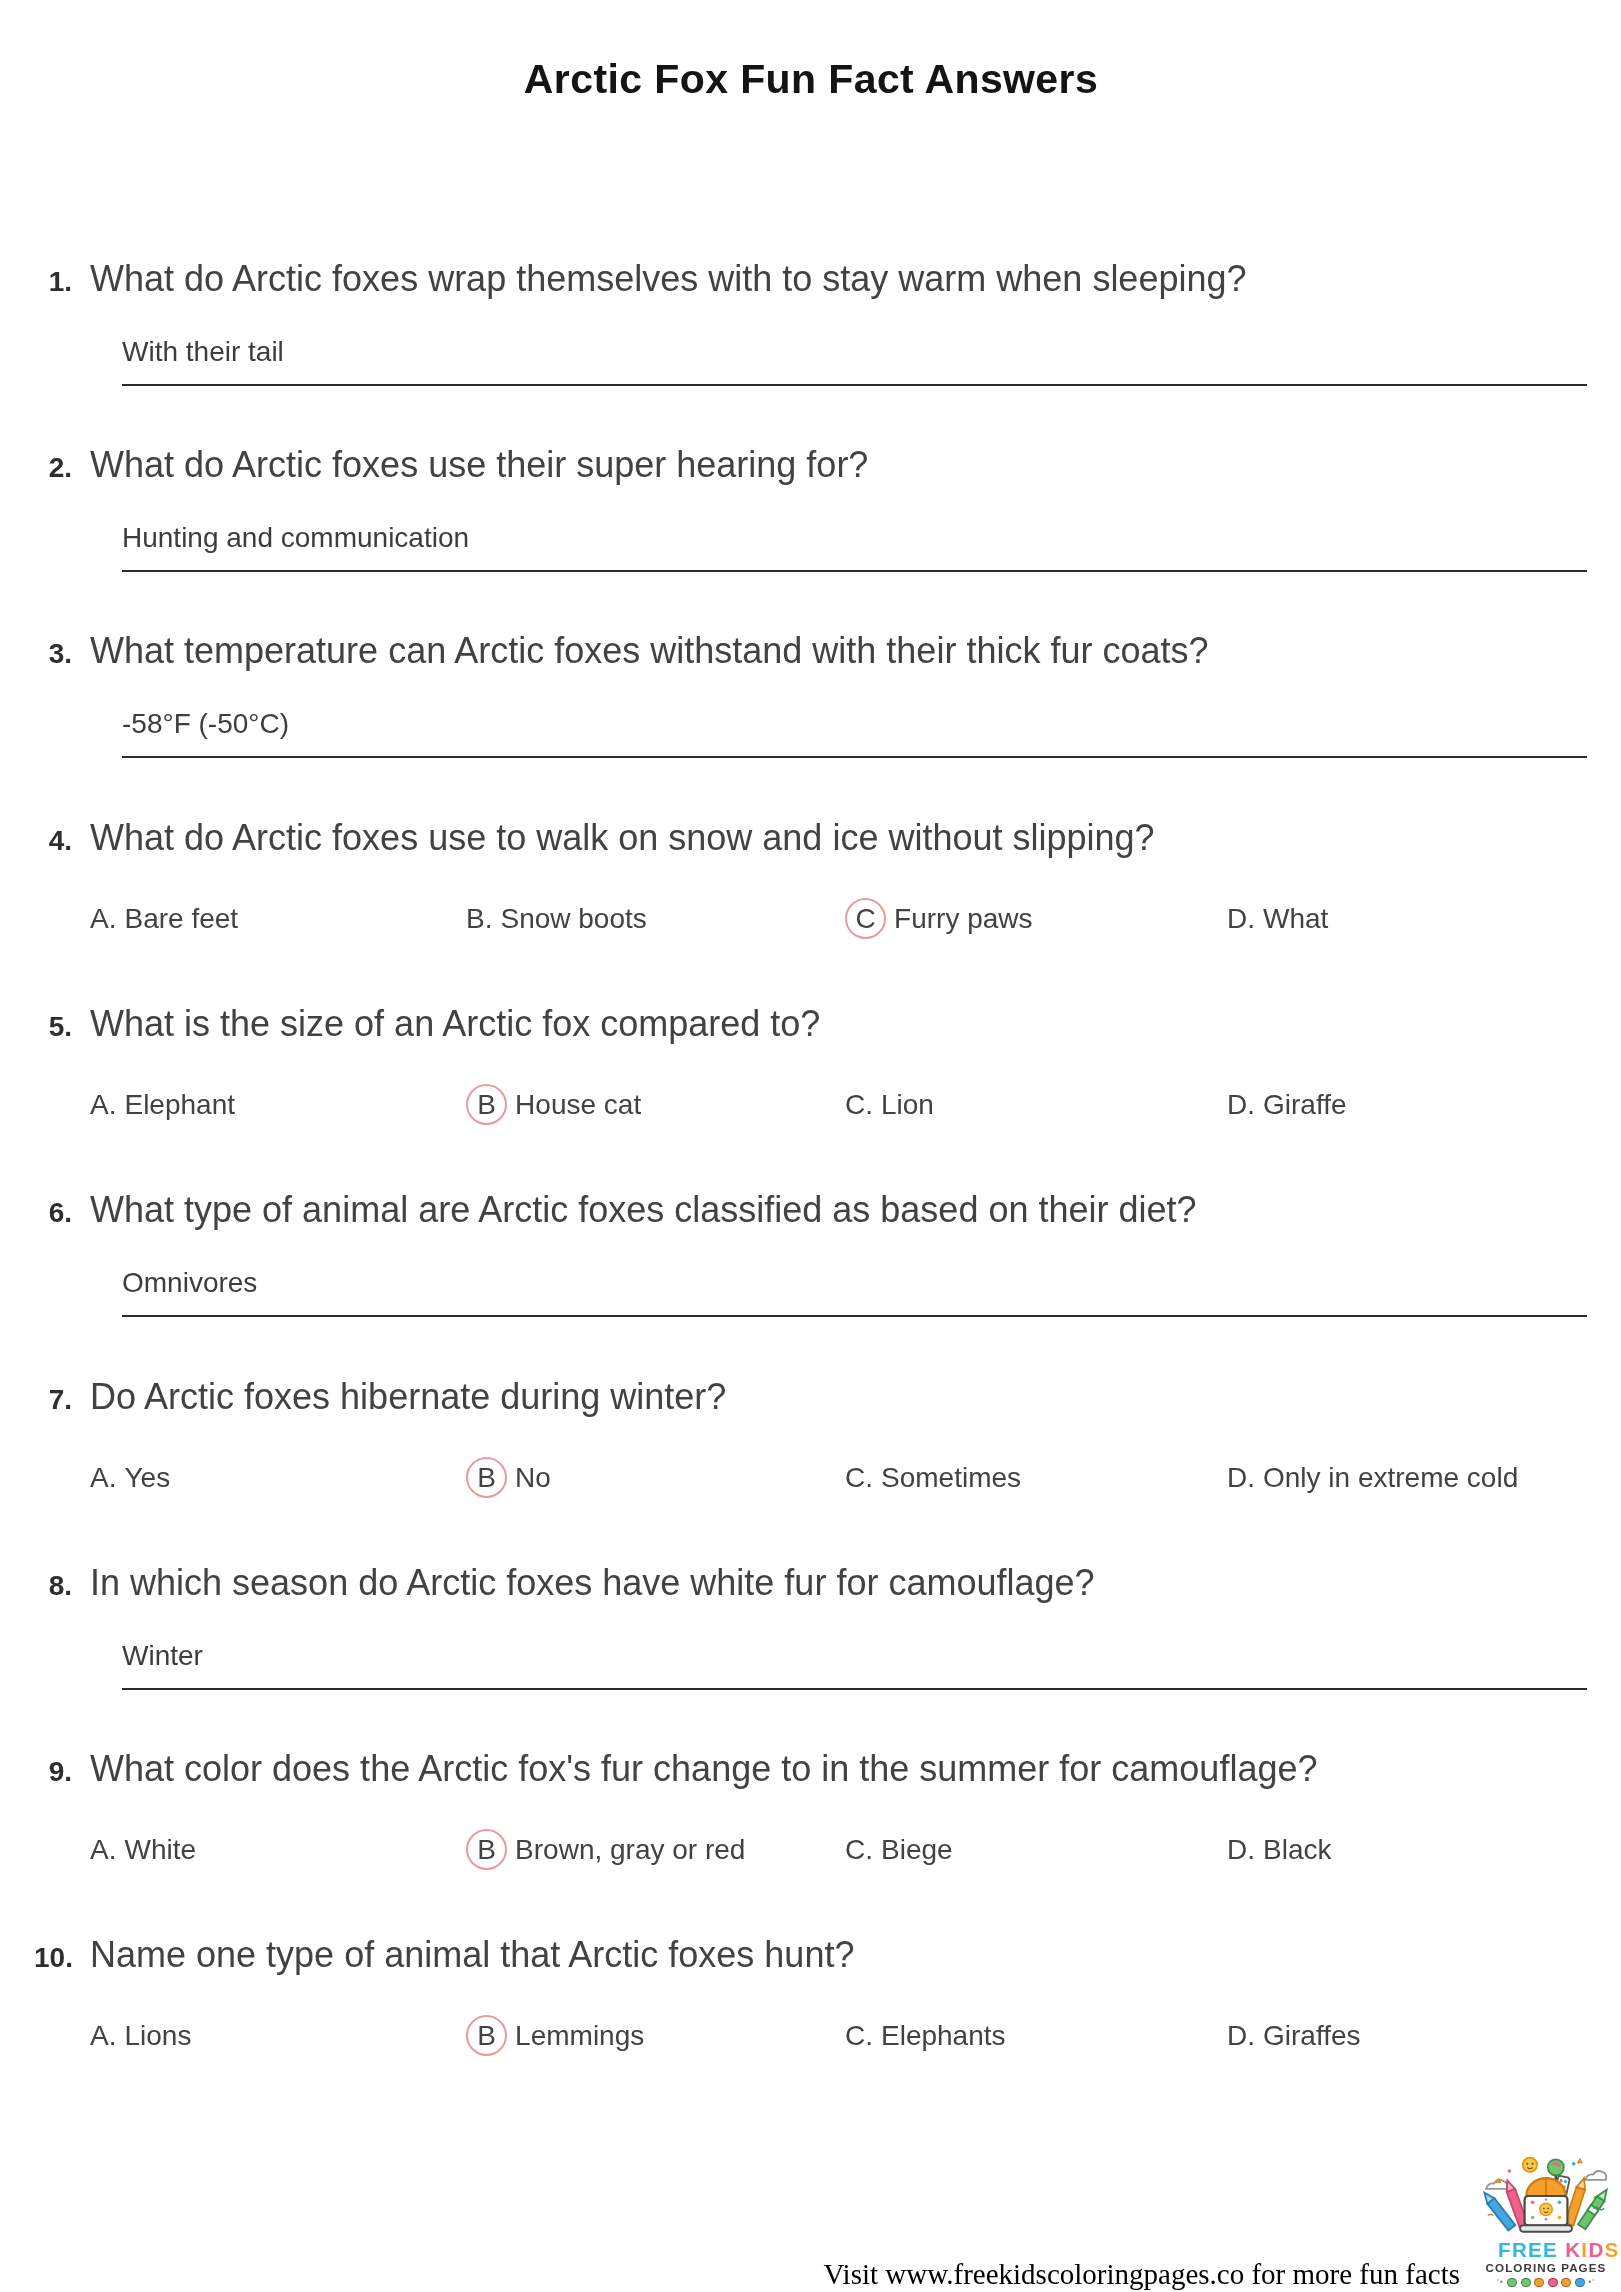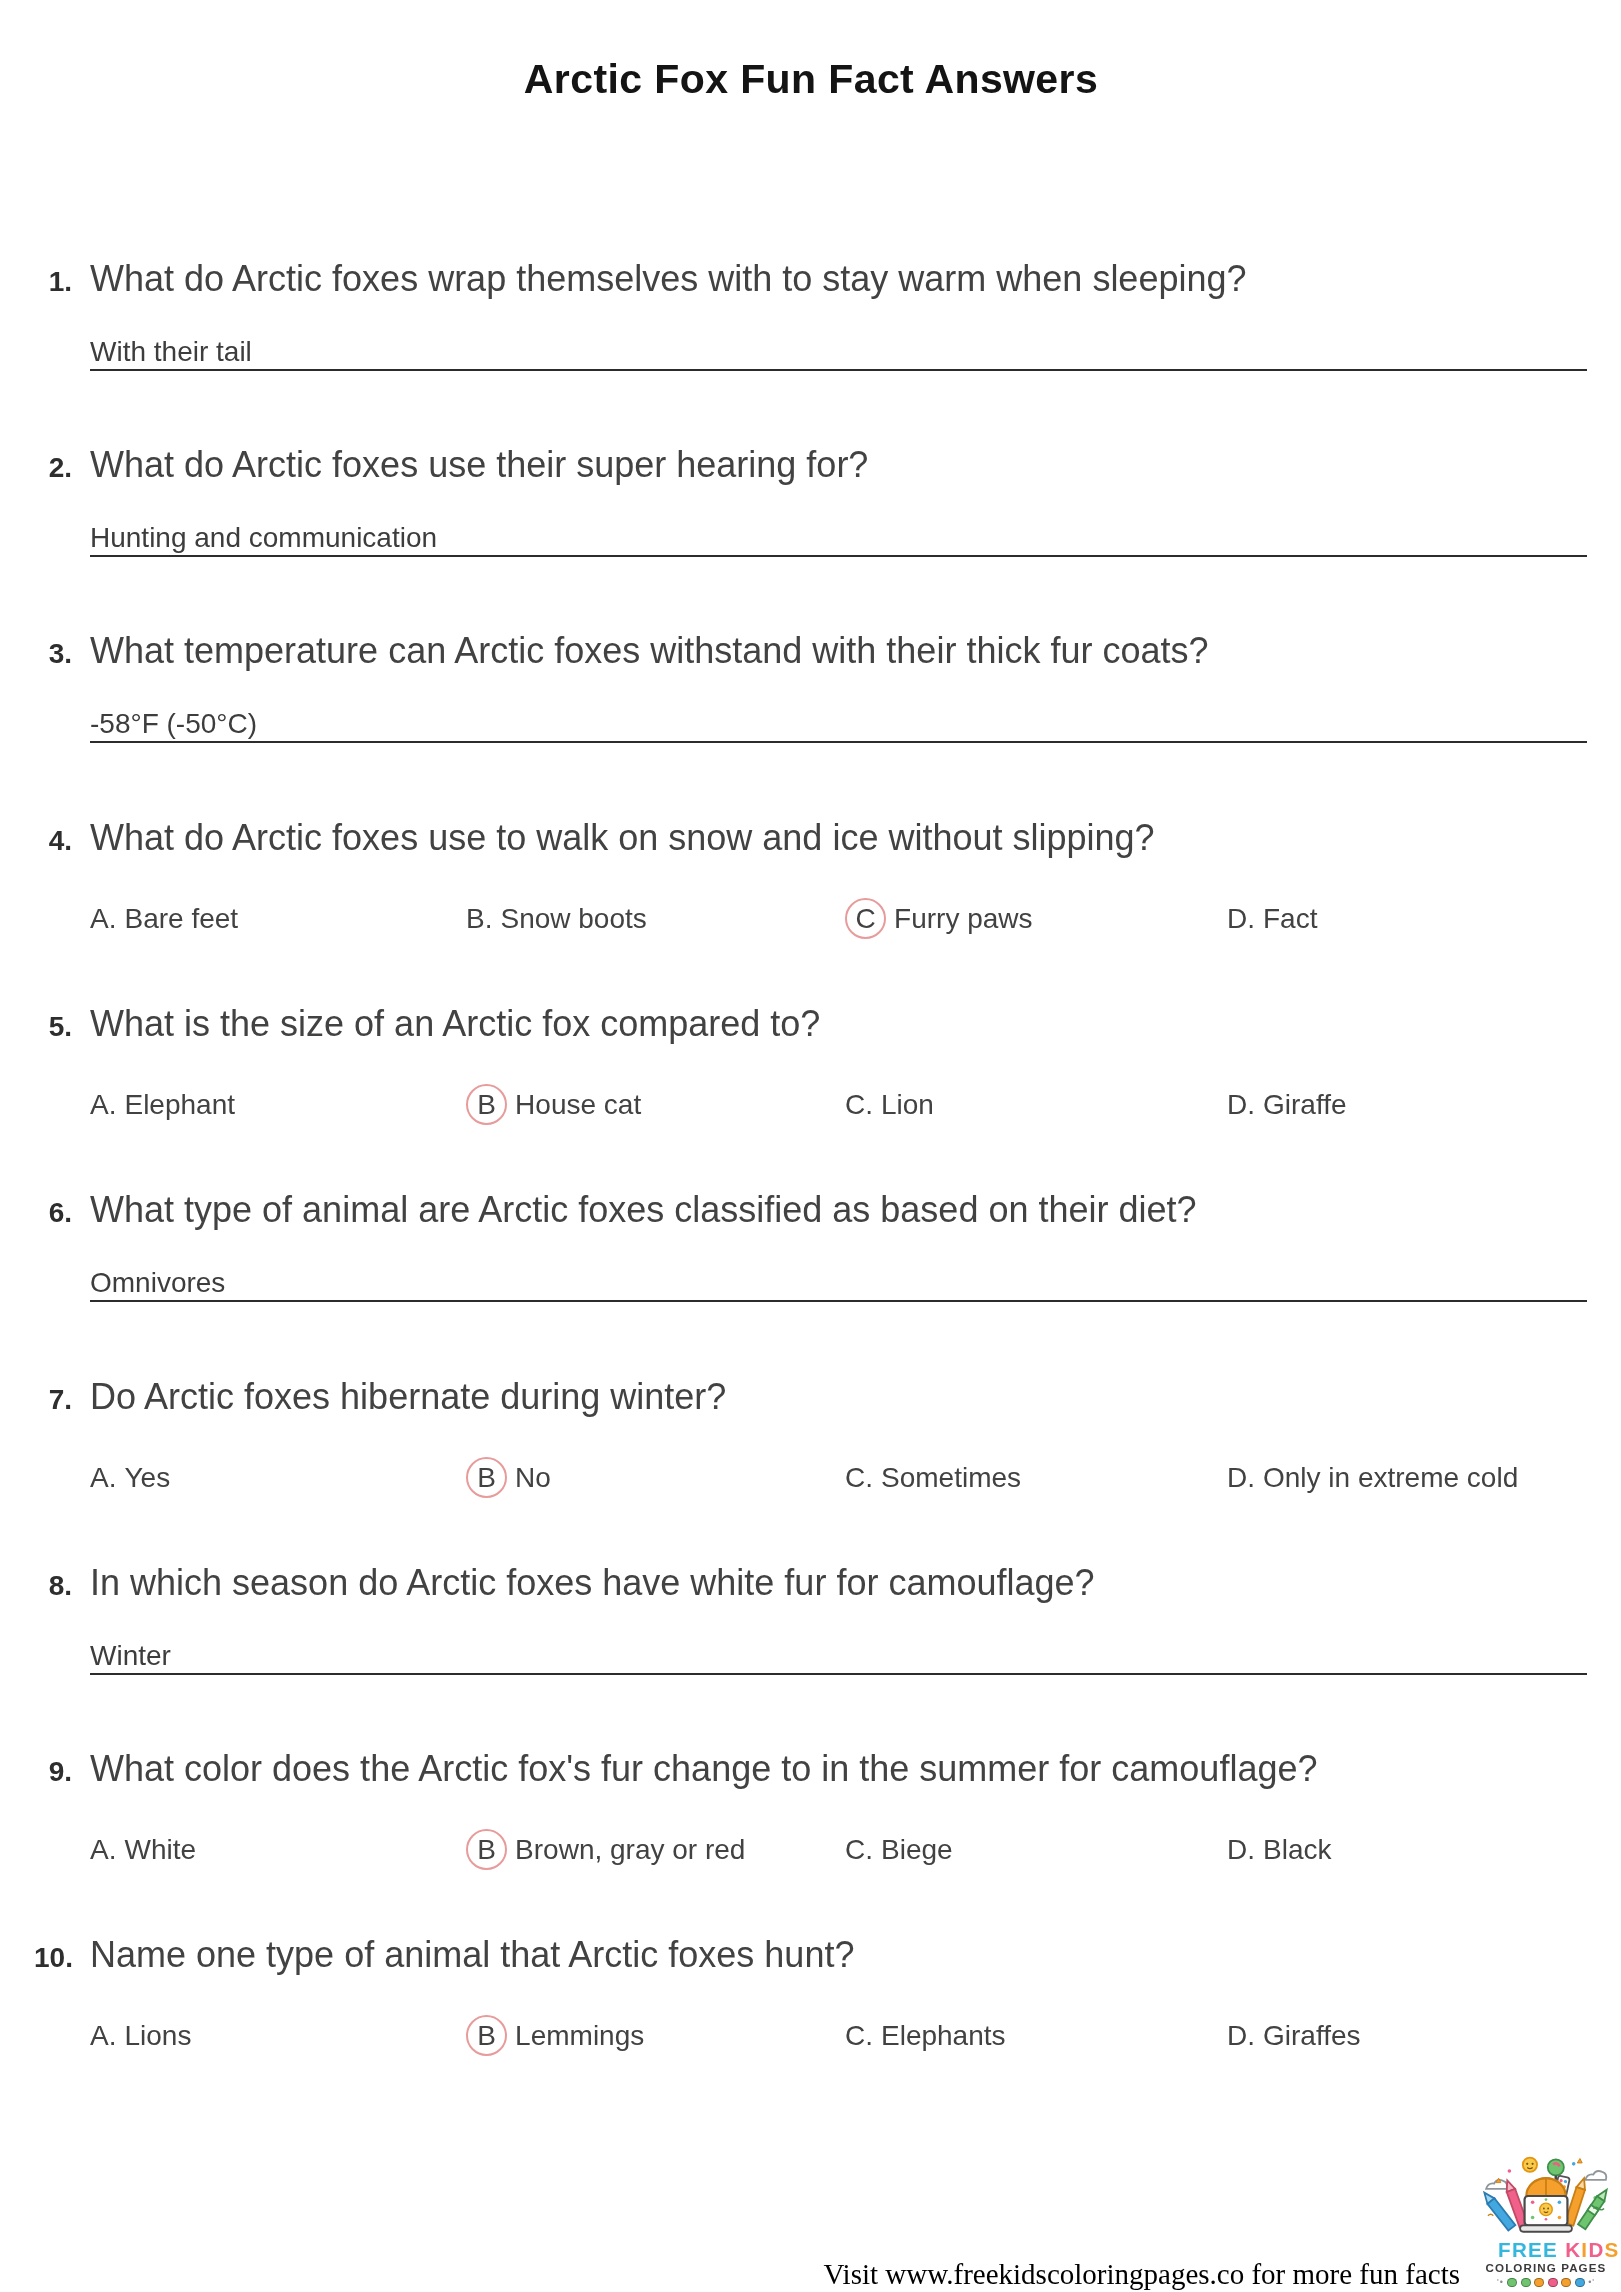--- a/index.html
+++ b/index.html
@@ -26,23 +26,23 @@
   .q-num {
     width:38px; text-align:right;
     font-size:28px; font-weight:700; color:#2e2e2e;
     flex:0 0 38px;
   }
   .q-text {
     margin-left:18px;
     font-size:36px; font-weight:400; color:#424242;
   }
   .answer-wrap {
-    margin-left:56px; margin-top:36px;
+    margin-left:88px; margin-top:36px;
     border-bottom:2.7px solid #2c2c2c;
-    padding-bottom:1px;
+    padding-bottom:16px;
   }
   .answer-text { font-size:28px; color:#3d3d3d; }
   .options {
     margin-left:56px; margin-top:36px;
     display:grid;
     grid-template-columns:376px 379px 382px auto;
     align-items:center;
   }
   .option { display:flex; align-items:center; min-height:47px; }
   .opt-letter { font-size:28px; color:#424242; white-space:pre; }
@@ -132,21 +132,21 @@
       <div class="option">
         <span class="opt-letter">B.</span>
         <span class="opt-label">Snow boots</span>
       </div>
       <div class="option">
         <span class="opt-letter circled">C</span>
         <span class="opt-label">Furry paws</span>
       </div>
       <div class="option">
         <span class="opt-letter">D.</span>
-        <span class="opt-label">Fact</span>
+        <span class="opt-label">What</span>
       </div>
     </div>
   </div>
 
   <div class="question" style="top:1003px">
     <div class="q-row">
       <span class="q-num">5.</span>
       <span class="q-text">What is the size of an Arctic fox compared to?</span>
     </div>
     <div class="options">

